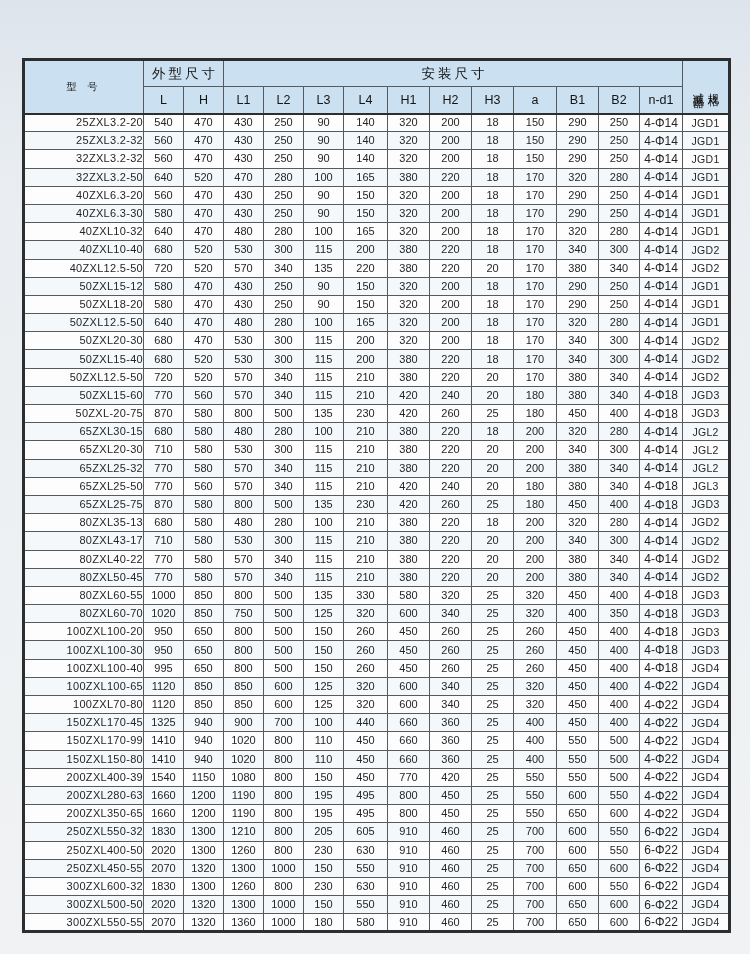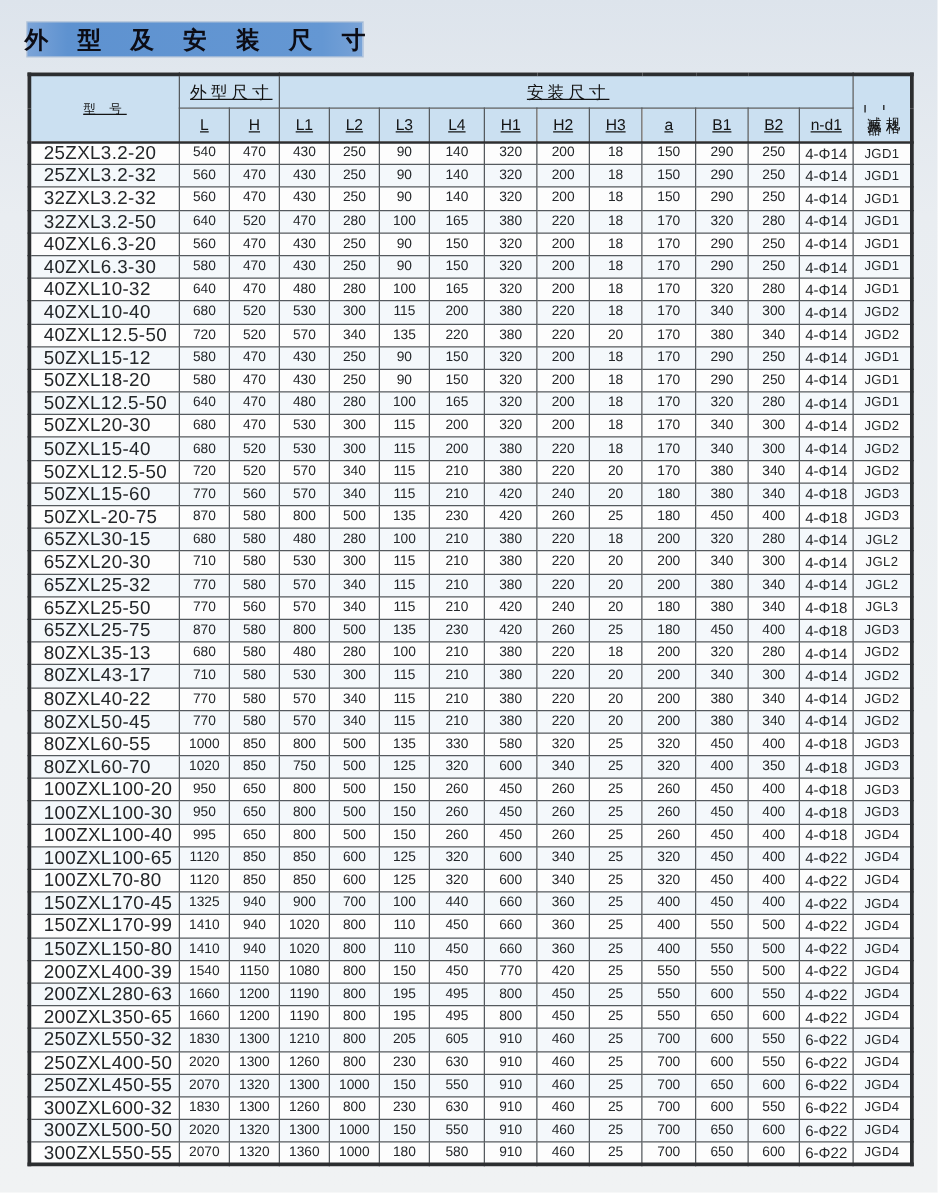--- a/index.html
+++ b/index.html
@@ -32,51 +32,48 @@
     background:#fdfdfd;
     border:3px solid #2c2e30;
   }
   table.dims th, table.dims td {
     border:1px solid #555a5e;
     text-align:center; vertical-align:middle;
     overflow:hidden; white-space:nowrap;
   }
   thead th {
     background:#cbe0f1;
-    font-weight:normal; color:#141414;text-decoration:underline;
+    font-weight:normal; color:#141414;
   }
   thead tr.group-row { height:27px; }
   thead tr.sub-row { height:27px; }
   thead tr.sub-row th { font-size:12.5px; font-family:"Liberation Sans","DejaVu Sans",sans-serif; }
   th.model-h { font-size:10px; letter-spacing:4px; }
   th.group-h { font-size:13.5px; letter-spacing:3px; text-indent:3px; }
   th.damper-h { padding:2px 0; }
   thead { border-bottom:2px solid #2c2e30; }
 
   .damper-wrap { display:flex; flex-direction:row; justify-content:center; align-items:flex-start; gap:2px; }
   .damper-wrap span {
     writing-mode:vertical-lr; text-orientation:upright;
     font-size:11.5px; letter-spacing:2px; line-height:13px; color:#141414;
   }
 
   tbody tr { height:18.2px; }
   tbody tr:nth-child(even) td { background:#f4f8fb; }
   tbody td { font-size:11px; color:#232629; line-height:1; }
-  tbody td.model { text-align:left; padding-left:10px; font-size:15px; letter-spacing:0.3px; }
+  tbody td.model { text-align:right; padding-left:10px; font-size:11px; letter-spacing:0.3px; }
   tbody td.ndl { font-size:12px; }
   tbody td.spec { font-size:10.5px; letter-spacing:0.3px; }
 </style>
 </head>
 <body>
 
 <div class="page">
 
-  <div class="title-banner">
-    <span class="title-text">外 型 及 安 装 尺 寸</span>
-  </div>
 
   <table class="dims">
     <colgroup>
       <col style="width:120px">
       <col style="width:40px">
         <col style="width:40px">
       <col style="width:40px">
         <col style="width:40px">
         <col style="width:40px">
         <col style="width:44px">

